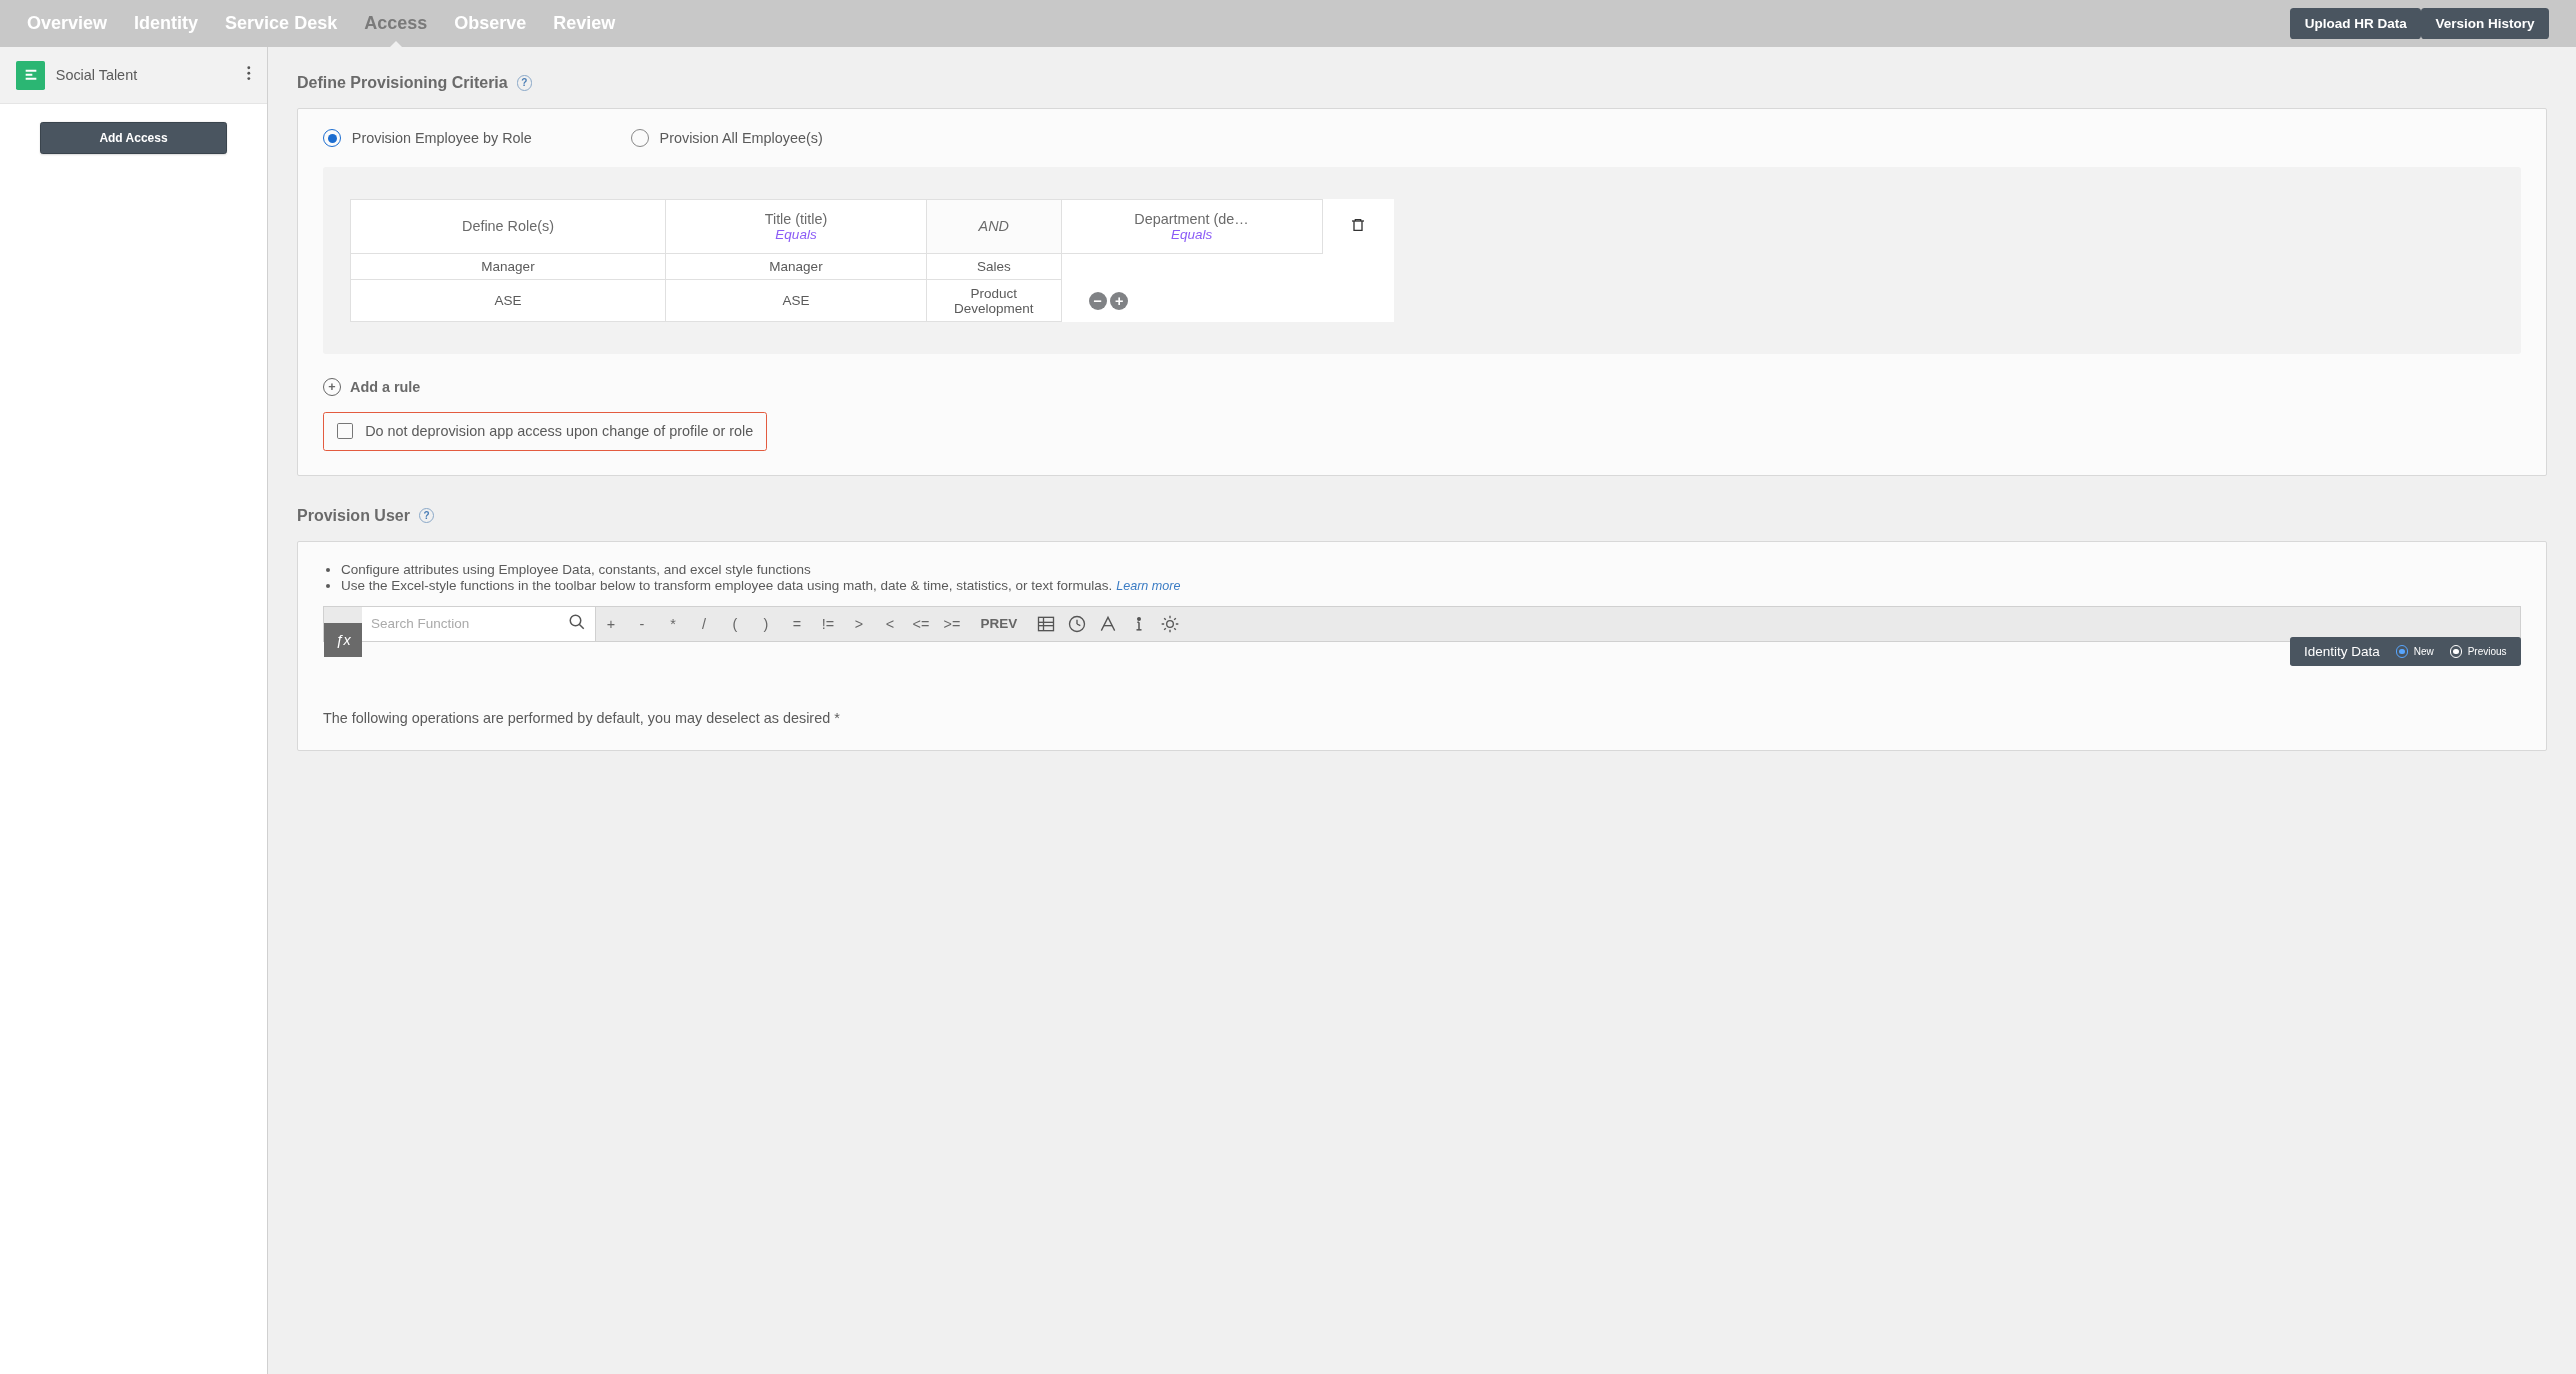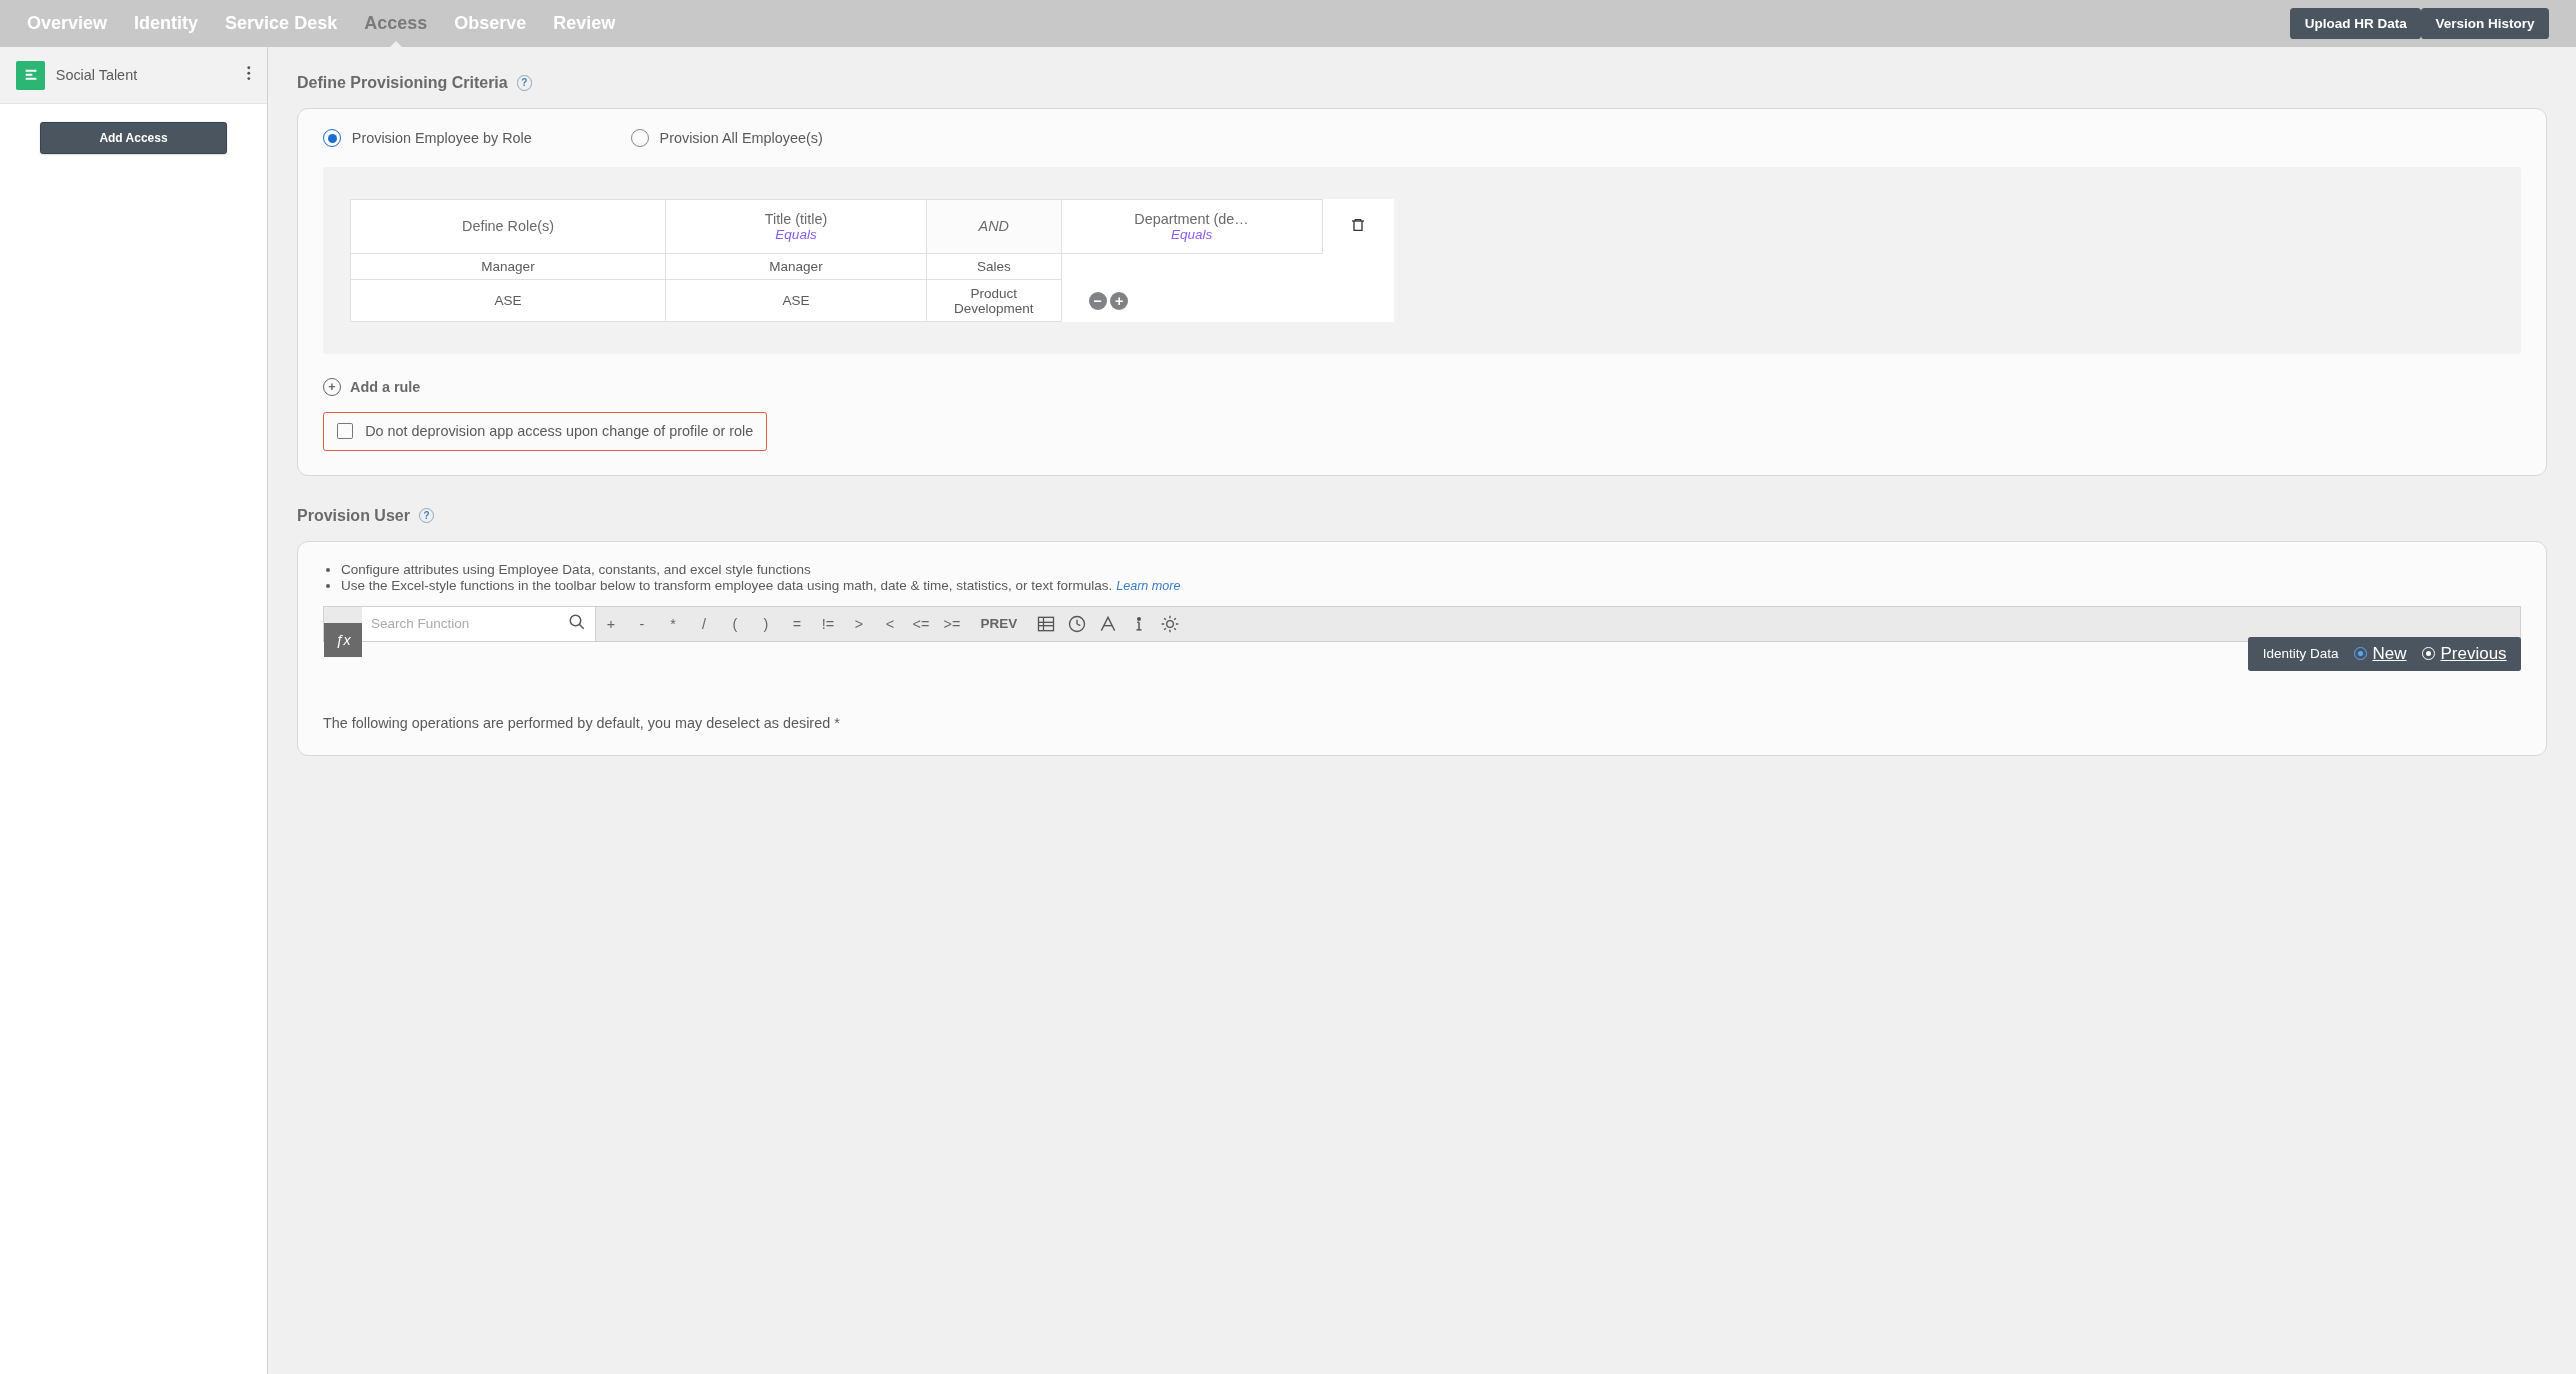--- a/index.html
+++ b/index.html
@@ -26,21 +26,21 @@
     .add-access-wrap { padding: 18px 40px; }
     .btn-add-access { width: 100%; background: #4a5560; color: #fff; border: 0.9px solid #3a444d; padding: 8px 0; font-size: 12px; font-weight: 600; border-radius: 2.7px; cursor: pointer; box-shadow: 0 0.9px 1.8px rgba(0,0,0,0.15); }
 
     .main { flex: 1; padding: 27px 29px; overflow-y: auto; }
 
     
     .section-title-row { display: flex; align-items: center; gap: 9px; margin-bottom: 16px; }
     .section-title { font-size: 16px; font-weight: 700; color: #6a6a6a; }
     .help-icon { width: 15.3px; height: 15.3px; border: 1.3px solid #8aa8c8; border-radius: 50%; display: inline-flex; align-items: center; justify-content: center; font-size: 10px; color: #4a7db5; font-weight: 600; cursor: pointer;}
 
-    .panel { border: 0.9px solid #d8d8d8; background: #fbfbfb; border-radius: 11px; padding: 20px 25px 23.4px; margin-bottom: 31px;}
+    .panel { border: 0.9px solid #d8d8d8; background: #fbfbfb; border-radius: 2px; padding: 20px 25px 23.4px; margin-bottom: 31px;}
 
     
     .radio-row { display: flex; gap: 99px; margin-bottom: 20px; }
     .radio-opt { display: flex; align-items: center; gap: 10.8px; cursor:pointer;}
     .radio-outer { width: 18px; height: 18px; border: 1.8px solid #888; border-radius: 50%; display:flex; align-items:center; justify-content:center;}
     .radio-outer.checked { border-color: #1c6dd0; }
     .radio-inner { width: 9px; height: 9px; border-radius: 50%; background: #1c6dd0; }
     .radio-label { font-size: 14.4px; color: #5a5a5a; }
 
     .rule-desc { font-size: 14.4px; color: #6a6a6a; margin-bottom: 16px; }
@@ -89,21 +89,21 @@
     .default-ops { font-size: 14.4px; color: #5a5a5a; margin-top: 39px;}
 
     
     .identity-bar { float:right; background: #4a5560; color:#fff; padding: 7.2px 14.4px; border-radius: 2.7px; display:flex; align-items:center; gap: 16px; margin-top: -5.4px; margin-bottom: 5.4px;}
     .identity-bar .lbl { font-size: 13.5px;}
     .mini-radio { display:flex; align-items:center; gap:5.4px; cursor:pointer;}
     .mini-radio .dot-o { width:12.6px; height:12.6px; border:1.8px solid #fff; border-radius:50%; display:flex; align-items:center; justify-content:center;}
     .mini-radio .dot-i { width:5.4px; height:5.4px; border-radius:50%; background:#fff;}
     .mini-radio.blue .dot-o { border-color:#58a6ff;}
     .mini-radio.blue .dot-i { background:#58a6ff;}
-    .mini-radio .rlabel { font-size:17px;text-decoration:underline;}
+    .mini-radio .rlabel { font-size:10px;}
     .clearfix::after { content:''; display:block; clear:both;}
   </style>
 </head>
 <body>
 
 <div class="topbar">
   <div class="topbar-left">
     <div class="nav-tab">Overview</div>
     <div class="nav-tab">Identity</div>
     <div class="nav-tab">Service Desk</div>

